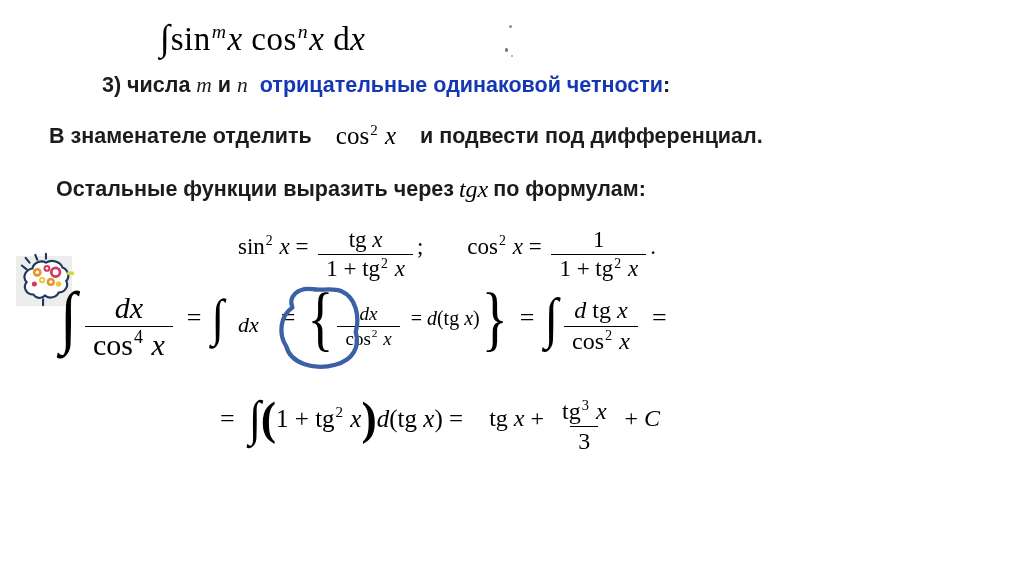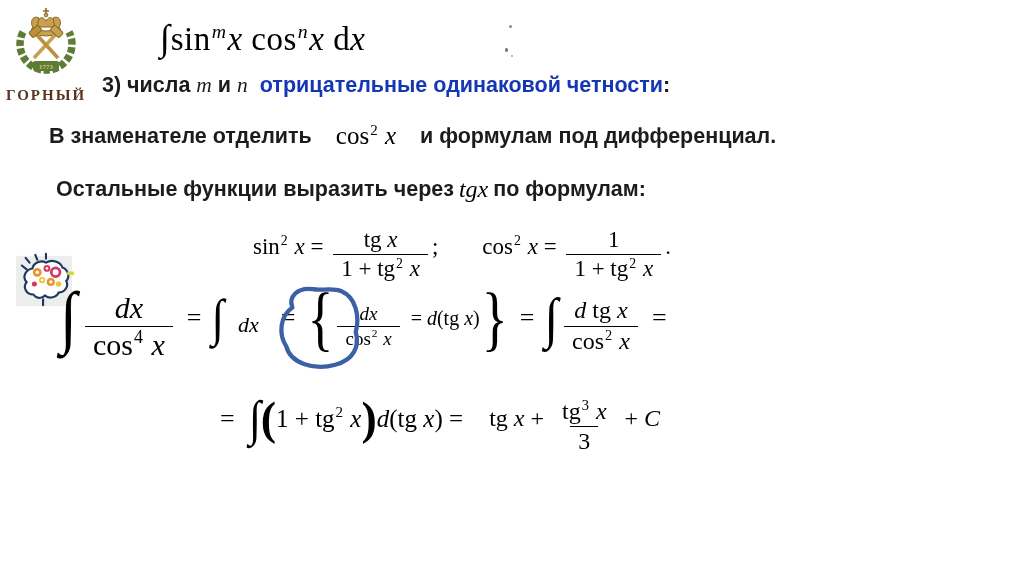--- a/index.html
+++ b/index.html
@@ -41,21 +41,21 @@
   .s3{left:511px;top:55px;width:2px;height:2px;background:#a5a5a5;}
 
   .heading{position:absolute;left:102px;top:73px;font-size:21.5px;font-weight:600;}
 
   .step{position:absolute;font-size:21.5px;font-weight:600;display:flex;align-items:center;white-space:pre;}
   .step1{left:49px;top:122px;}
   .step1 .inlmath{font-size:25px;font-weight:400;margin:0 24px;}
   .step2{left:56px;top:176px;text-align:center;}
   .step2 .inlmath{font-size:24px;font-weight:400;margin:0 5px;}
 
-  .identities{position:absolute;left:253px;top:212px;display:flex;align-items:center;gap:44px;font-size:23px;}
+  .identities{position:absolute;left:238px;top:212px;display:flex;align-items:center;gap:44px;font-size:23px;}
   .ident{display:flex;align-items:center;}
 
   .deriv1{position:absolute;left:60px;top:276px;display:flex;align-items:center;font-size:23px;}
   .int1{font-size:62px;margin-right:4px;}
   .f1{font-size:30px;}
   .int2{font-size:46px;margin-right:2px;}
   .f2wrap{position:relative;display:inline-block;}
   .f2{font-size:22px;}
   .blob{position:absolute;left:46px;top:-12px;width:94px;height:88px;overflow:visible;pointer-events:none;}
   .bracegrp{display:flex;align-items:center;margin:0 2px;}
@@ -74,61 +74,33 @@
   .brainicon{position:absolute;left:14px;top:252px;}
 
   .footer{position:absolute;top:535px;left:0;width:100%;text-align:center;
           font-size:15.5px;font-weight:700;color:#111;letter-spacing:.5px;}
 </style>
 </head>
 <body>
 
 <div class="slide">
 
-  <div class="logo">
-    <svg width="78" height="76" viewBox="0 0 78 76">
-
-      <g stroke="#8a6a2a" stroke-width="1" fill="#c9a04e">
-        <path d="M39 2 L39 8 M36 5 L42 5" fill="none" stroke-width="1.6"></path>
-        <circle cx="39" cy="9" r="1.8"></circle>
-        <path d="M30 21 C30 11 36 9 39 15 C42 9 48 11 48 21 Z"></path>
-        <path d="M26 22 C22 14 27 9 32 12 L30 21 Z"></path>
-        <path d="M52 22 C56 14 51 9 46 12 L48 21 Z"></path>
-        <path d="M25 22 Q39 28 53 22 L54 27 Q39 33 24 27 Z"></path>
-      </g>
-
-      <path d="M16 26 A26 26 0 1 0 62 26" fill="none" stroke="#5d7c34" stroke-width="7.5" stroke-dasharray="6 2.5"></path>
-
-      <g>
-        <line x1="27" y1="52" x2="49" y2="28" stroke="#c9a04e" stroke-width="3.6"></line>
-        <line x1="51" y1="52" x2="29" y2="28" stroke="#b8923d" stroke-width="3.6"></line>
-        <rect x="44" y="22" width="12" height="7" rx="1.5" transform="rotate(42 50 25)" fill="#c9a04e" stroke="#8a6a2a" stroke-width="1"></rect>
-        <rect x="22" y="22" width="12" height="7" rx="1.5" transform="rotate(-42 28 25)" fill="#b8923d" stroke="#8a6a2a" stroke-width="1"></rect>
-      </g>
-
-      <g>
-        <rect x="26" y="55" width="26" height="10" rx="2" fill="#5d7c34"></rect>
-        <text x="39" y="63" text-anchor="middle" font-family="Liberation Serif, serif" font-size="7" font-weight="bold" fill="#d8c27a">1773</text>
-      </g>
-    </svg>
-    <div class="logo-caption">ГОРНЫЙ</div>
-  </div>
 
   <div class="title math" data-tokens="title.tokens"><span class="intg">∫</span><span class="rm">sin</span><span class="sup it">m</span><span class="it">x</span><span class="rm"> cos</span><span class="sup it">n</span><span class="it">x</span><span class="rm"> d</span><span class="it">x</span></div>
 
   <div class="speck s1"></div>
   <div class="speck s2"></div>
   <div class="speck s3"></div>
 
   <div class="heading" data-tokens="heading.tokens"><span>3) числа </span><span class="vit">m</span><span> и </span><span class="vit">n</span><span>  </span><span class="blue">отрицательные одинаковой четности</span><span>:</span></div>
 
   <div class="step step1">
     <span>В знаменателе отделить</span>
     <span class="math inlmath" data-tokens="step1.math"><span class="rm">cos</span><span class="sup">2</span><span class="it"> x</span></span>
-    <span>и формулам под дифференциал.</span>
+    <span>и подвести под дифференциал.</span>
   </div>
 
   <div class="step step2">
     <span>Остальные функции выразить через</span>
     <span class="math inlmath" data-tokens="step2.math"><span class="it">tgx</span></span>
     <span>по формулам:</span>
   </div>
 
   <div class="identities math">
     <span class="ident">

